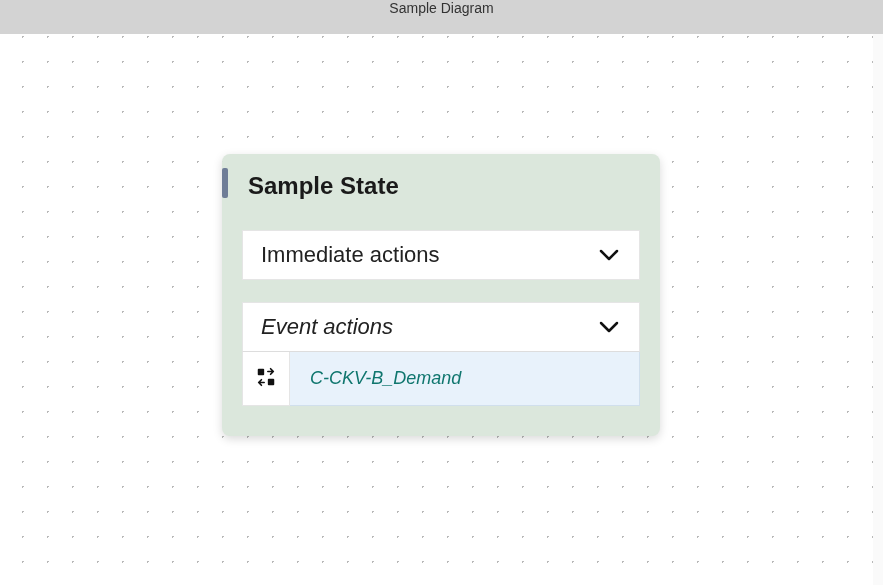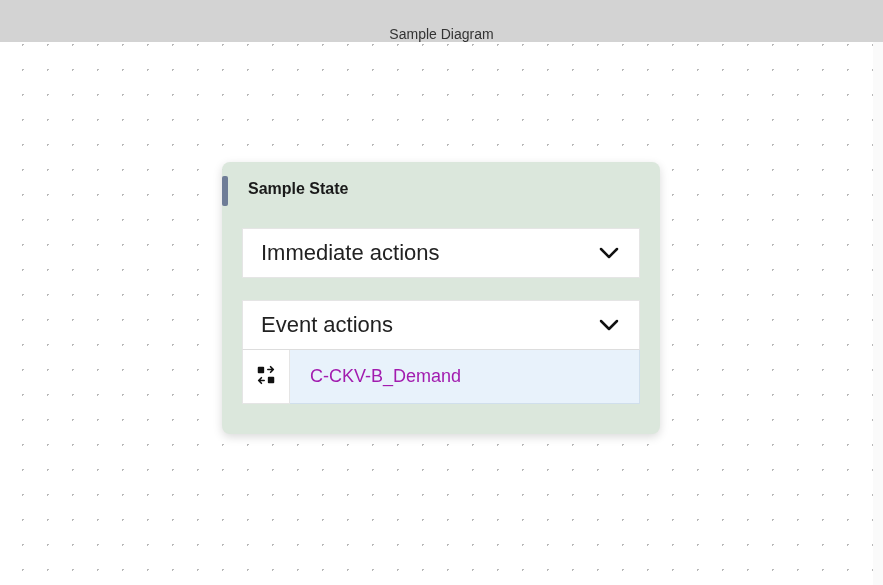--- a/index.html
+++ b/index.html
@@ -1,22 +1,22 @@
 <!DOCTYPE html>
 <html><head>
 <meta charset="utf-8">
 <style>
   * { box-sizing: border-box; margin: 0; padding: 0; }
   html, body { width: 883px; height: 585px; overflow: hidden; font-family: Arial, Helvetica, sans-serif; }
   .titlebar {
     width: 100%;
-    height: 42px;
+    height: 34px;
     background: #d3d3d3;
     display: flex;
-    align-items: flex-end;
+    align-items: flex-start;
     justify-content: center;
     font-size: 14px;
     color: #333;
   }
   .canvas-wrap {
     position: relative;
     width: 100%;
     height: calc(585px - 34px);
     background: #fff;
   }
@@ -53,21 +53,21 @@
   .state-accent {
     position: absolute;
     left: -20px;
     top: -4px;
     width: 6px;
     height: 30px;
     background: #6f7d97;
     border-radius: 2px;
   }
   .state-title {
-    font-size: 16px;
+    font-size: 24px;
     font-weight: bold;
     color: #1a1a1a;
   }
   .section {
     margin-bottom: 22px;
   }
   .section-header {
     background: #fff;
     height: 50px;
     display: flex;
@@ -100,23 +100,23 @@
   .event-label-cell {
     flex: 1;
     background: #e8f2fb;
     border: 1px solid #d0dfec;
     border-left: none;
     border-top: none;
     display: flex;
     align-items: center;
     padding-left: 20px;
     font-size: 18px;
-    color: #a21caf;
+    color: #0f766e;
   }
-  .section:last-child { margin-bottom: 6px; }
+  .section:last-child { margin-bottom: 6px; font-style: italic; }
 </style>
 </head>
 <body>
 
 <div class="titlebar">
   <span>Sample Diagram</span>
 </div>
 
 <div class="canvas-wrap">
   <div class="canvas"></div>

